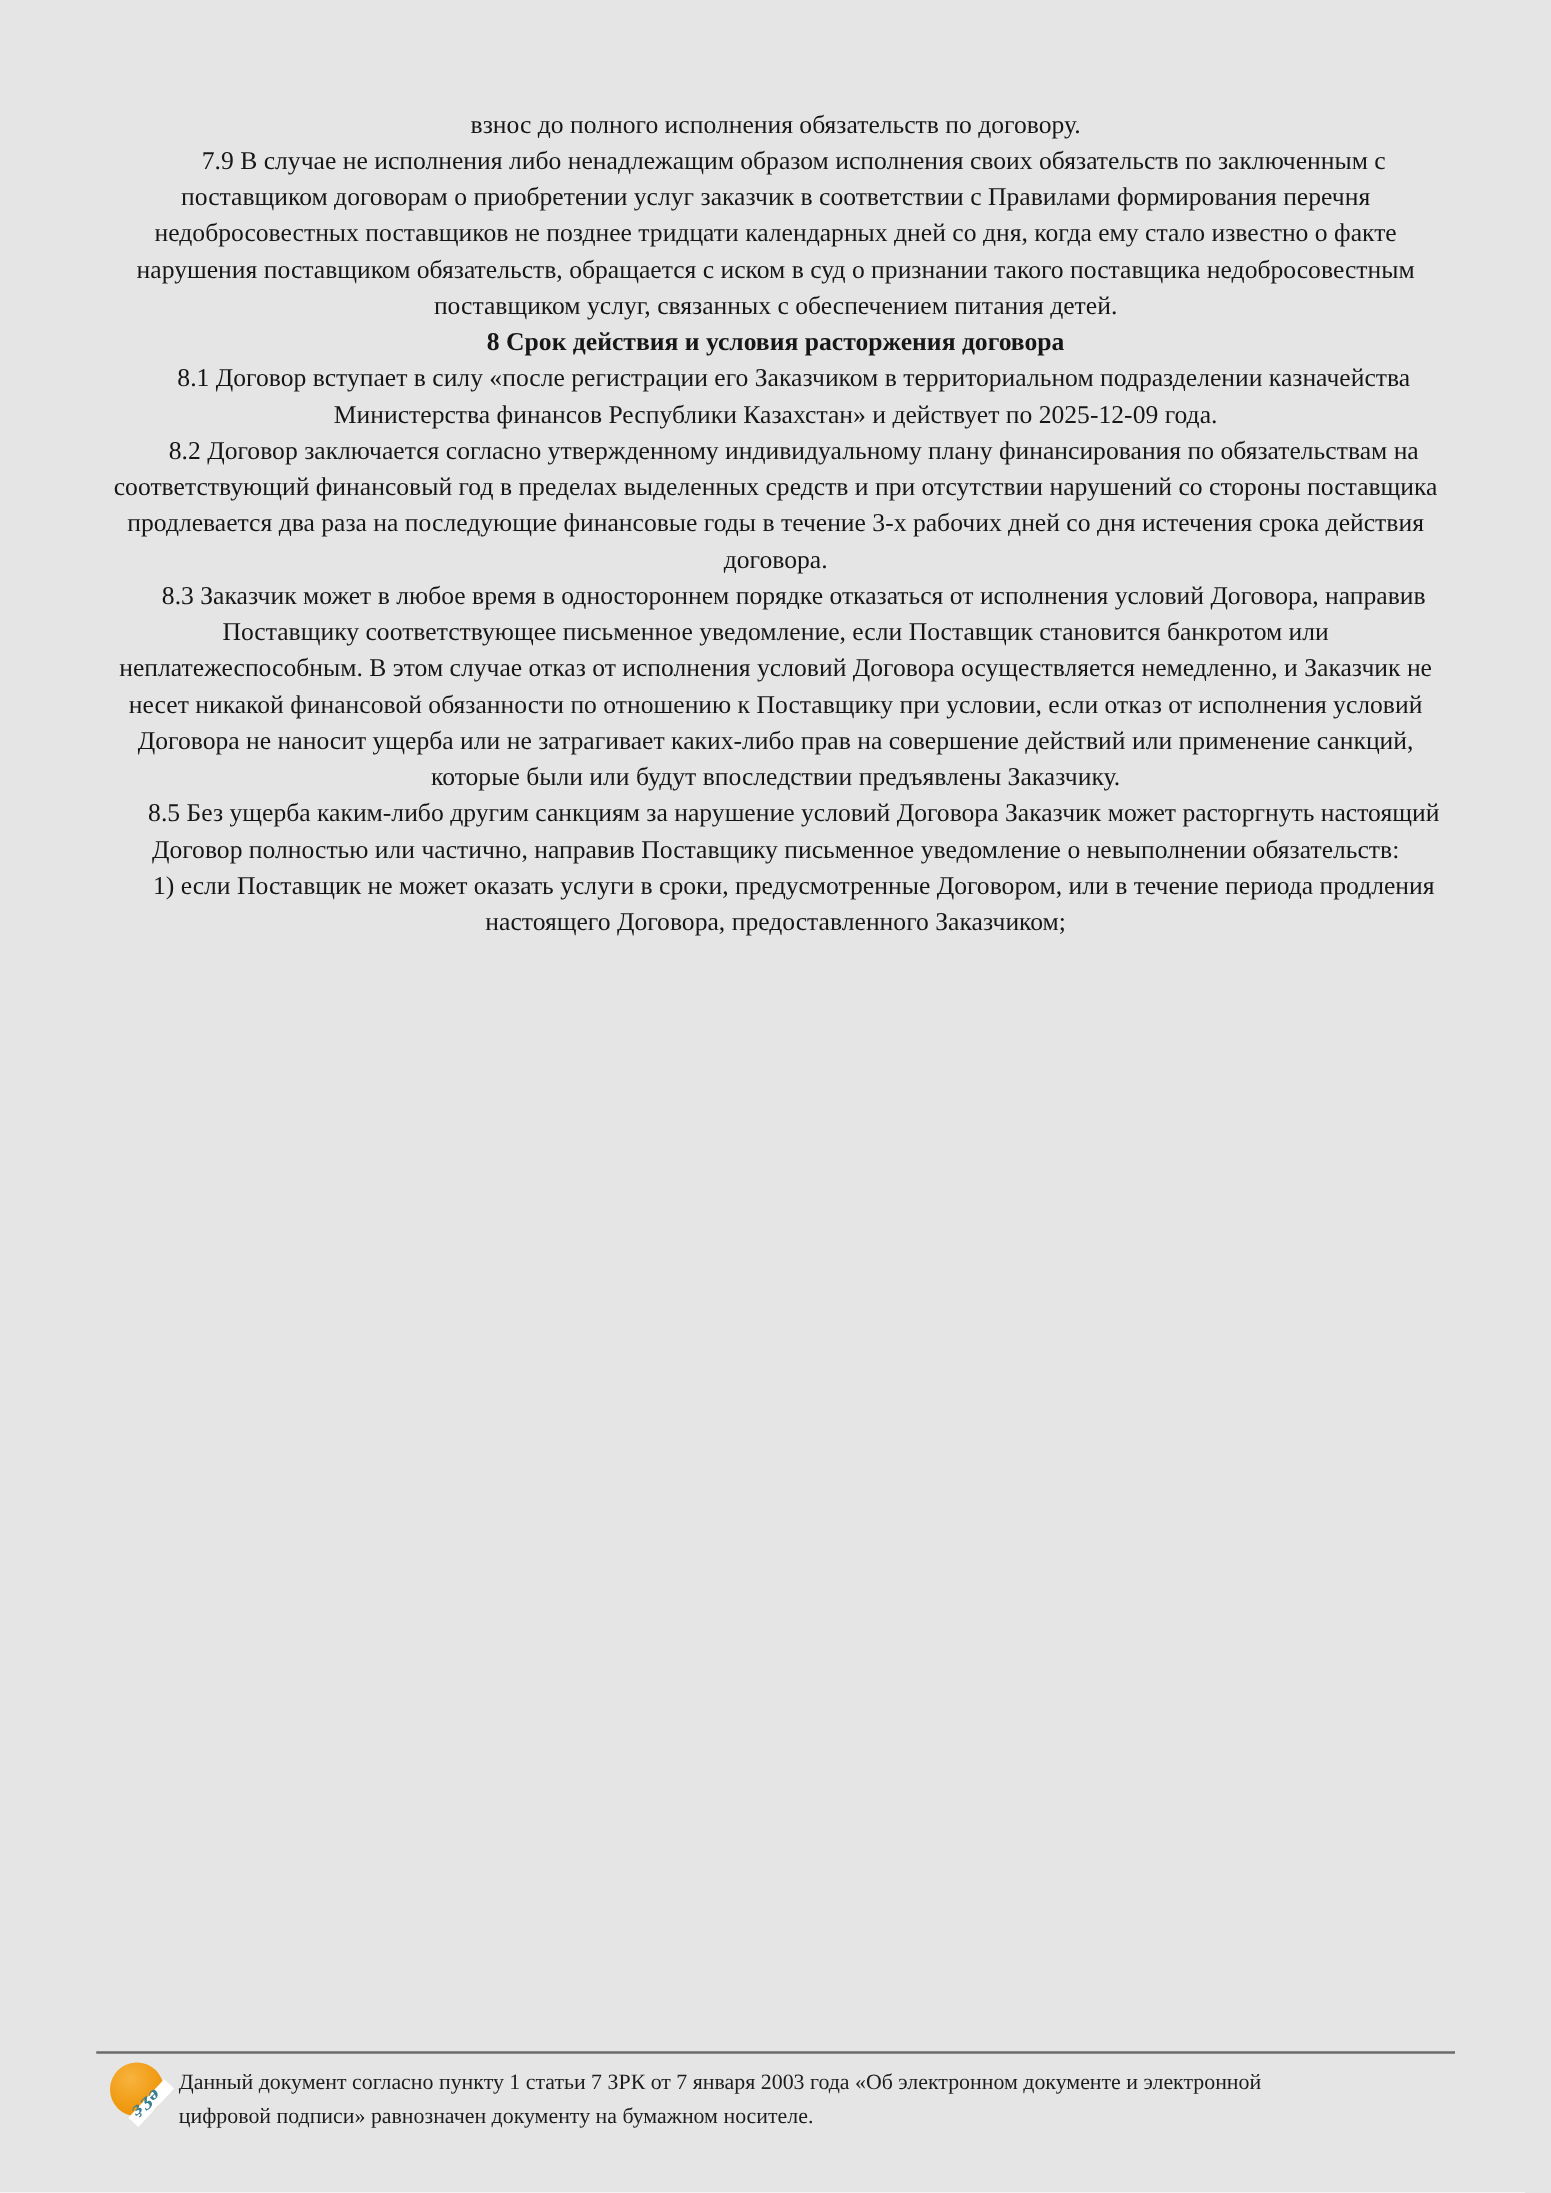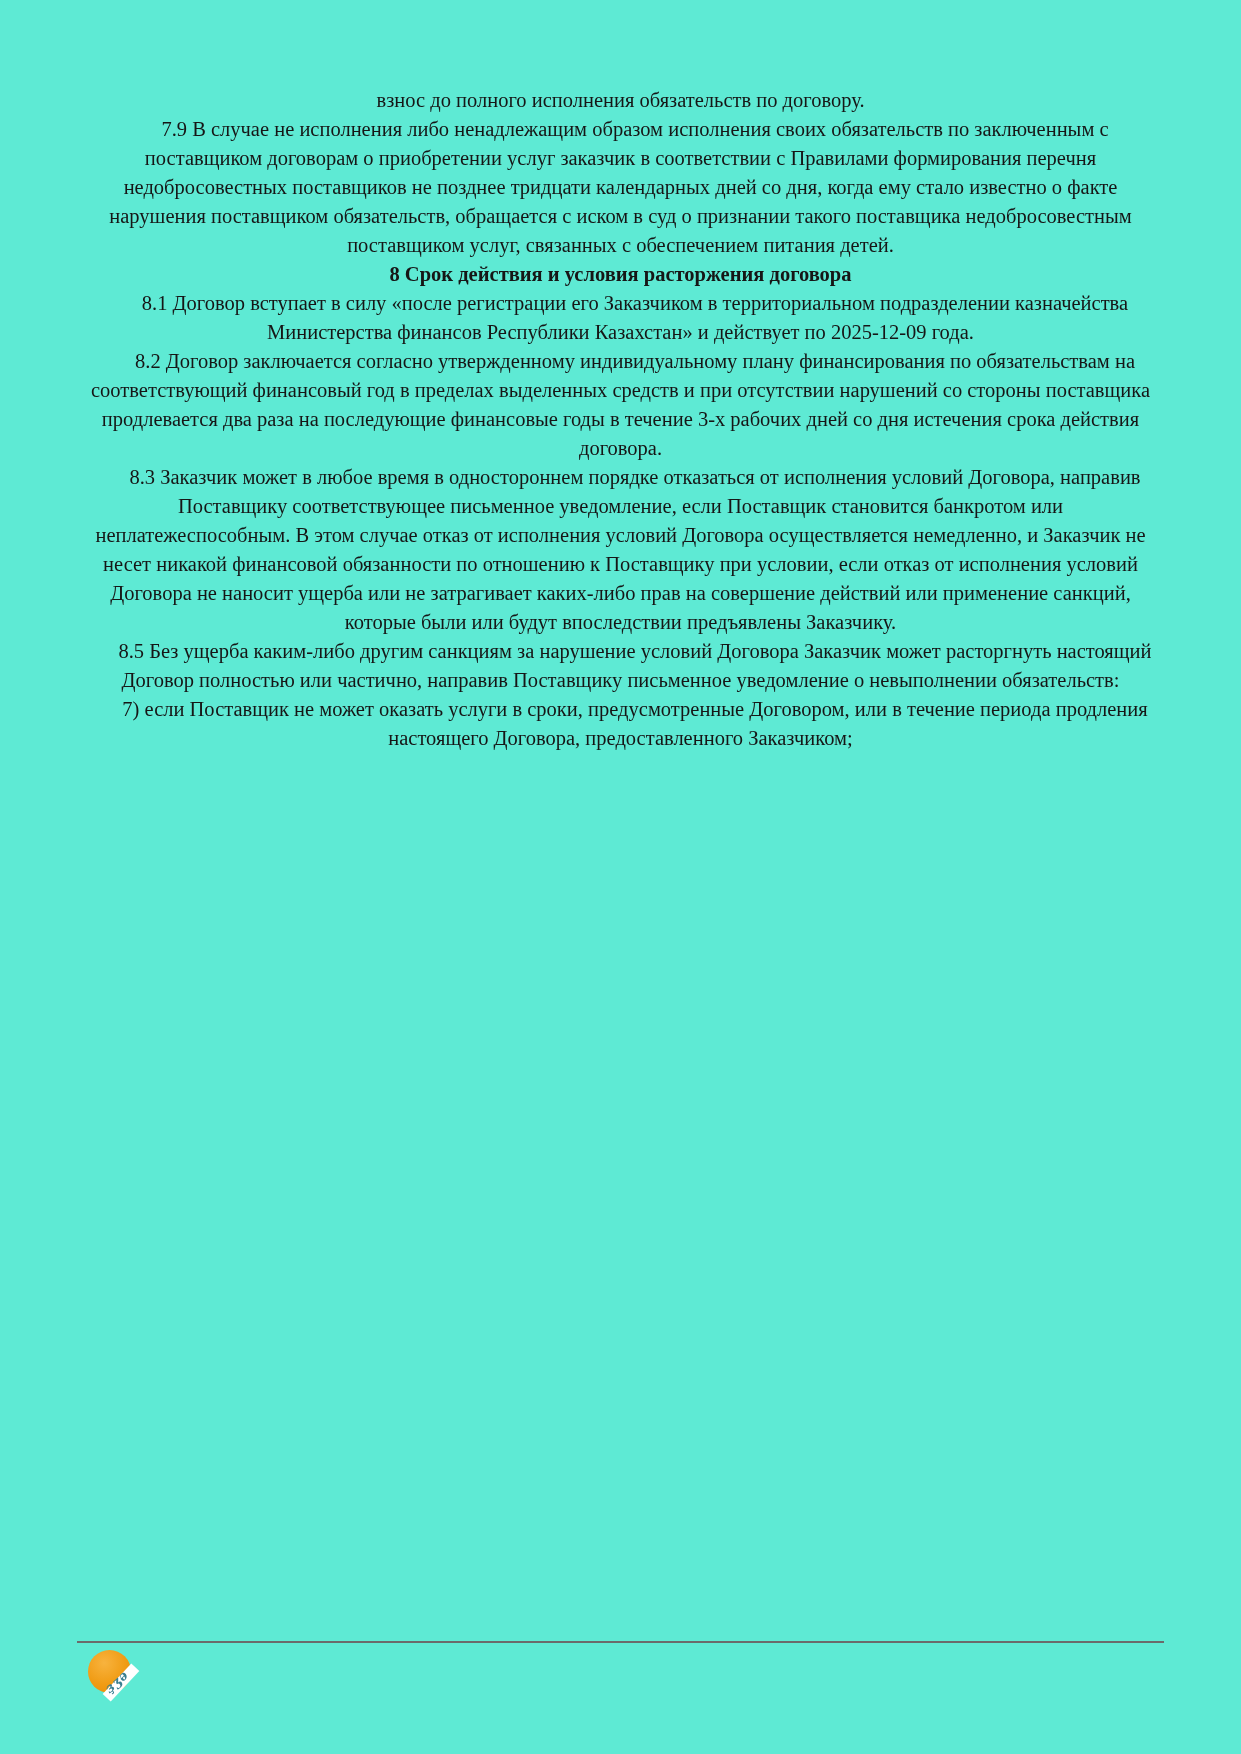--- a/index.html
+++ b/index.html
@@ -1,20 +1,20 @@
 <!DOCTYPE html>
 <html><head>
 <meta charset="utf-8">
 <style>
   html,body{margin:0;padding:0;background:#ffffff;}
   .page{
     position:relative;
     width:1241px;
     height:1754px;
-    background:#5eead4;
+    background:#e5e5e5;
     overflow:hidden;
     font-family:"Liberation Serif","DejaVu Serif",serif;
     color:#161616;
   }
   .content{
     position:absolute;
     left:79px;
     top:86px;
     width:1083px;
     font-size:20.5px;
@@ -79,25 +79,26 @@
 <div class="page">
 
   <div class="content">
     <p class="first-line">взнос до полного исполнения обязательств по договору.</p>
     <p class="para">7.9 В случае не исполнения либо ненадлежащим образом исполнения своих обязательств по заключенным с поставщиком договорам о приобретении услуг заказчик в соответствии с Правилами формирования перечня недобросовестных поставщиков не позднее тридцати календарных дней со дня, когда ему стало известно о факте нарушения поставщиком обязательств, обращается с иском в суд о признании такого поставщика недобросовестным поставщиком услуг, связанных с обеспечением питания детей.</p>
     <p class="section-heading">8 Срок действия и условия расторжения договора</p>
     <p class="para">8.1 Договор вступает в силу «после регистрации его Заказчиком в территориальном подразделении казначейства Министерства финансов Республики Казахстан» и действует по 2025-12-09 года.</p>
     <p class="para">8.2 Договор заключается согласно утвержденному индивидуальному плану финансирования по обязательствам на соответствующий финансовый год в пределах выделенных средств и при отсутствии нарушений со стороны поставщика продлевается два раза на последующие финансовые годы в течение 3-х рабочих дней со дня истечения срока действия договора.</p>
     <p class="para">8.3 Заказчик может в любое время в одностороннем порядке отказаться от исполнения условий Договора, направив Поставщику соответствующее письменное уведомление, если Поставщик становится банкротом или неплатежеспособным. В этом случае отказ от исполнения условий Договора осуществляется немедленно, и Заказчик не несет никакой финансовой обязанности по отношению к Поставщику при условии, если отказ от исполнения условий Договора не наносит ущерба или не затрагивает каких-либо прав на совершение действий или применение санкций, которые были или будут впоследствии предъявлены Заказчику.</p>
     <p class="para">8.5 Без ущерба каким-либо другим санкциям за нарушение условий Договора Заказчик может расторгнуть настоящий Договор полностью или частично, направив Поставщику письменное уведомление о невыполнении обязательств:</p>
-    <p class="para">7) если Поставщик не может оказать услуги в сроки, предусмотренные Договором, или в течение периода продления настоящего Договора, предоставленного Заказчиком;</p>
+    <p class="para">1) если Поставщик не может оказать услуги в сроки, предусмотренные Договором, или в течение периода продления настоящего Договора, предоставленного Заказчиком;</p>
   </div>
 
   <div class="footer-rule"></div>
 
   <div class="footer-logo">
     <div class="logo-sun"></div>
     <div class="logo-cut"></div>
     <span class="logo-swirl">ҙӡә</span>
   </div>
 
+  <div class="footer-note">Данный документ согласно пункту 1 статьи 7 ЗРК от 7 января 2003 года «Об электронном документе и электронной цифровой подписи» равнозначен документу на бумажном носителе.</div>
 
 </div>
 
 </body></html>

